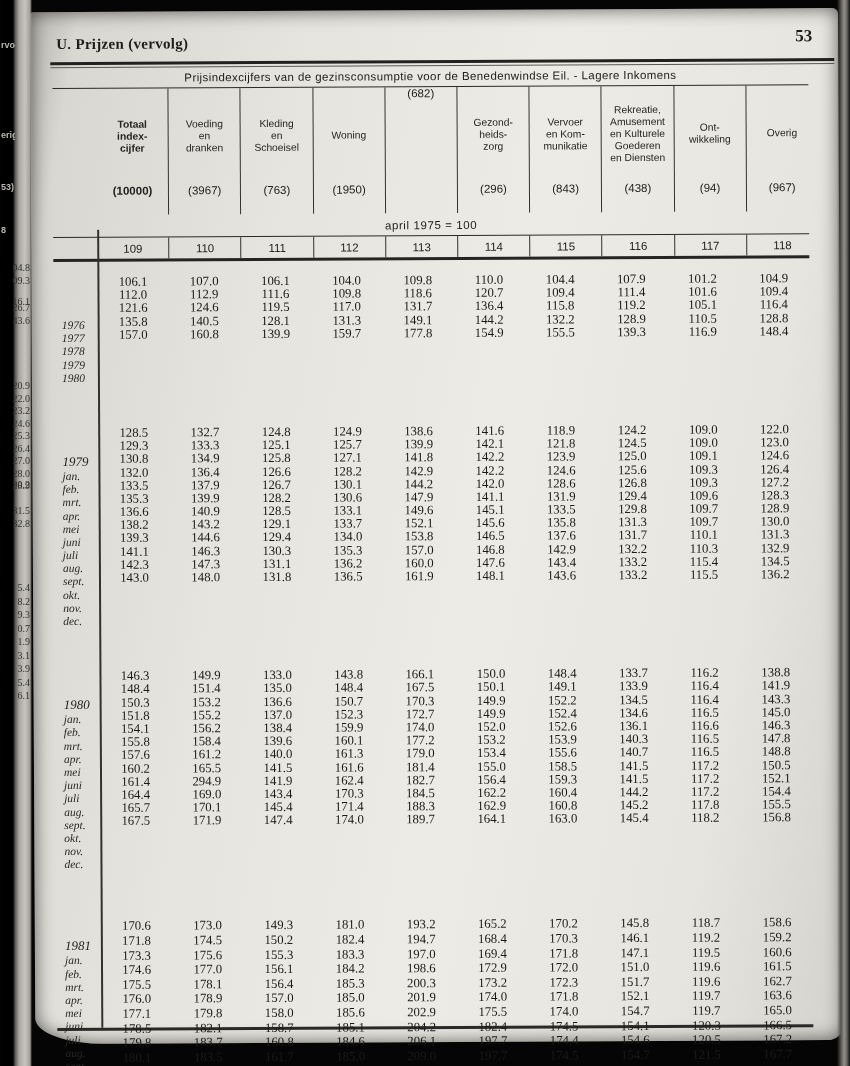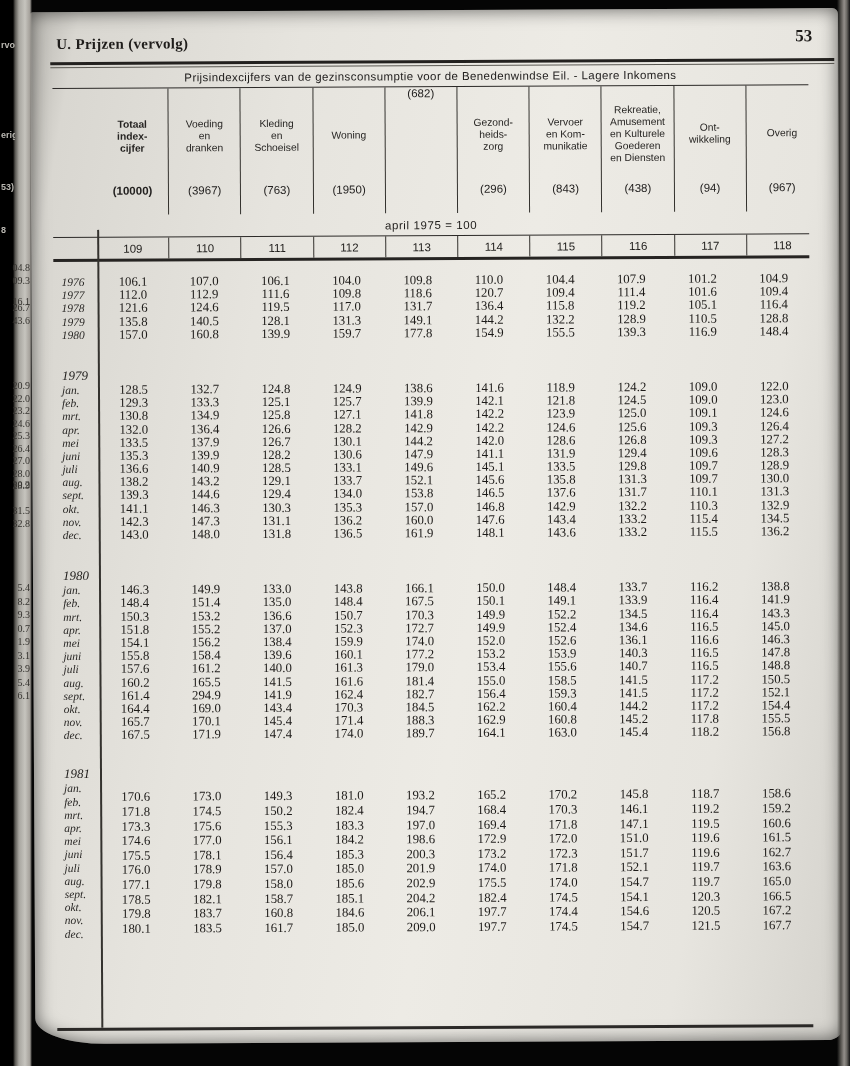--- a/index.html
+++ b/index.html
@@ -41,21 +41,21 @@
   .ncol{width:71.2px;flex:none;height:21px;line-height:22px;text-align:center;
         font-family:"Liberation Sans",sans-serif;font-size:11.5px;border-left:1.4px solid #34322e;}
   .ncol.first{border-left:none;}
   .t-body{position:relative;height:752px;}
   .long-vline{position:absolute;left:44px;top:-46px;bottom:0;width:1.5px;background:#34322e;}
   .section{display:flex;}
   .sect-0{margin-top:14px;}
   .sect-1{margin-top:26px;}
   .sect-2{margin-top:26px;}
   .sect-3{margin-top:24px;}
-  .stub{width:44px;flex:none;padding-left:8px;box-sizing:border-box;}
+  .stub{width:44px;flex:none;padding-left:8px;box-sizing:border-box;margin-top:43px;}
   .sec-label{height:16px;font-style:italic;font-size:13px;}
   .stub-item{height:13.2px;line-height:13.2px;font-style:italic;font-size:11.5px;color:#2a2826;}
   .grid{flex:none;}
   .grid.labeled{margin-top:16px;}
   .sect-3 .grid.labeled{margin-top:24px;}
   .row{display:flex;height:13.2px;line-height:13.2px;}
   .sect-3 .row{height:14.6px;line-height:14.6px;}
   .cell{width:71.2px;flex:none;text-align:center;font-size:12.8px;color:#1d1b19;}
 </style>
 </head>

